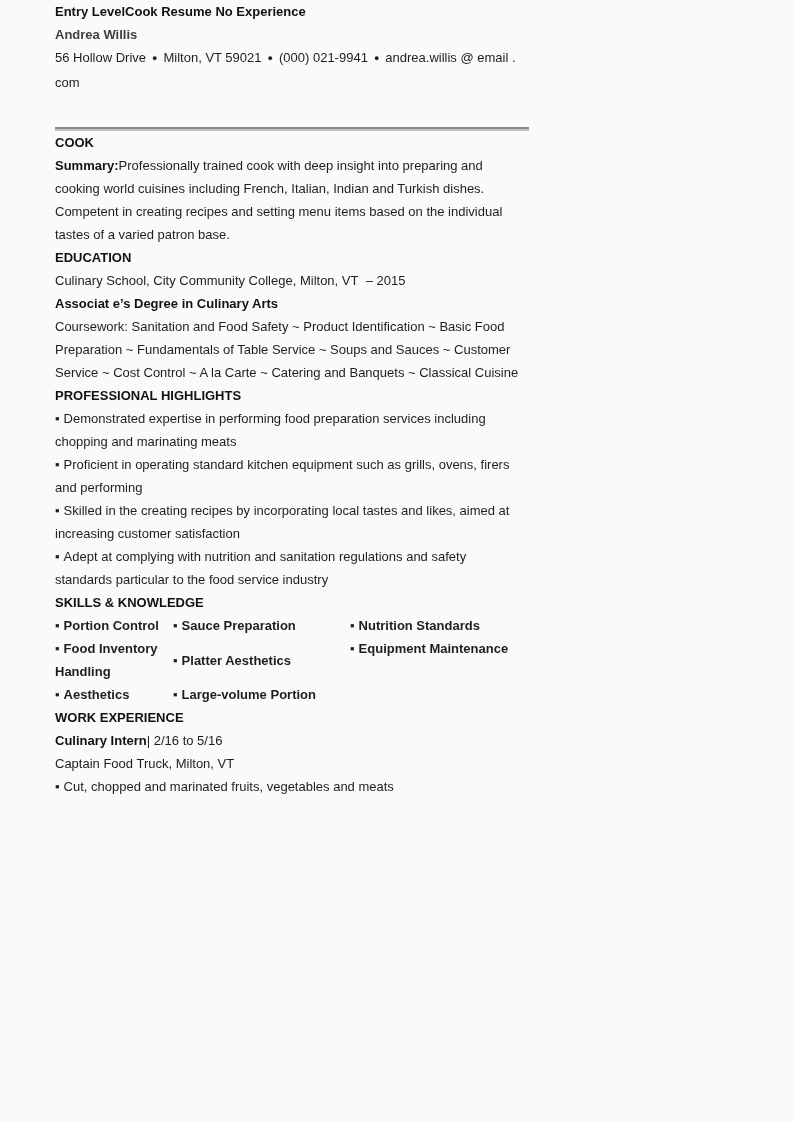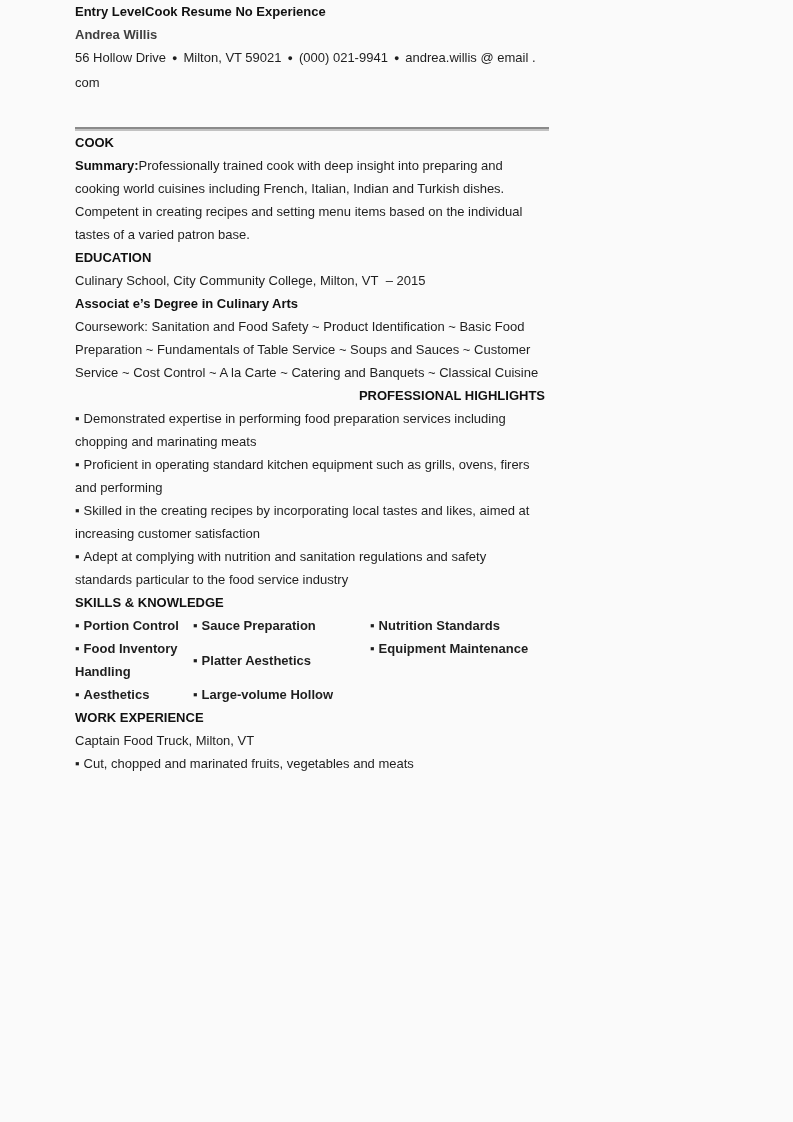--- a/index.html
+++ b/index.html
@@ -9,21 +9,21 @@
     height: 1122px;
     background: #fafafa;
   }
   body {
     font-family: "Liberation Sans", "DejaVu Sans", sans-serif;
     font-size: 13px;
     line-height: 23px;
     color: #1e1e1e;
   }
   .content {
-    margin-left: 75px;
+    margin-left: 55px;
     width: 470px;
   }
   .doc-title {
     margin-top: 74px;
     font-weight: bold;
     color: #111;
   }
   .name {
     margin-top: 47px;
     font-weight: bold;
@@ -44,21 +44,21 @@
     height: 4px;
     width: 474px;
     background: linear-gradient(#8a8a8a 0 55%, #c2c2c2 55% 100%);
   }
   .heading {
     font-weight: bold;
     color: #111;
   }
   .h-cook { margin-top: 16px; }
   .h-edu { margin-top: 11px; }
-  .h-high { margin-top: 11px; text-align: right; }
+  .h-high { margin-top: 11px; }
   .h-skills { margin-top: 11px; margin-bottom: 10px; }
   .h-work { margin-top: 0; margin-bottom: 10px; }
   .summary { margin-top: 8px; }
   .bold { font-weight: bold; color: #111; }
   .bullet-sq { margin-right: 4px; }
   .skills-grid {
     display: grid;
     grid-template-columns: 118px 177px 1fr;
     font-weight: bold;
   }
@@ -95,20 +95,21 @@
 
   <div class="heading h-skills line">SKILLS &amp; KNOWLEDGE</div>
   <div class="skills-grid">
     <div class="cell"><span class="bullet-sq">▪</span><span>Portion Control</span></div>
     <div class="cell"><span class="bullet-sq">▪</span><span>Sauce Preparation</span></div>
     <div class="cell vc"><span class="bullet-sq">▪</span><span>Nutrition Standards</span></div>
     <div class="cell"><span class="bullet-sq">▪</span><span>Food Inventory Handling</span></div>
     <div class="cell vc"><span class="bullet-sq">▪</span><span>Platter Aesthetics</span></div>
     <div class="cell"><span class="bullet-sq">▪</span><span>Equipment Maintenance</span></div>
     <div class="cell"><span class="bullet-sq">▪</span><span>Aesthetics</span></div>
-    <div class="cell"><span class="bullet-sq">▪</span><span>Large-volume Hollow</span></div>
+    <div class="cell"><span class="bullet-sq">▪</span><span>Large-volume Portion</span></div>
   </div>
 
   <div class="heading h-work line">WORK EXPERIENCE</div>
+  <div class="line"><span class="bold">Culinary Intern</span><span>| 2/16 to 5/16</span></div>
   <div class="line">Captain Food Truck, Milton, VT</div>
   <div class="line"><span class="bullet-sq">▪</span><span>Cut, chopped and marinated fruits, vegetables and meats</span></div>
 
 </div>
 
 </body></html>

